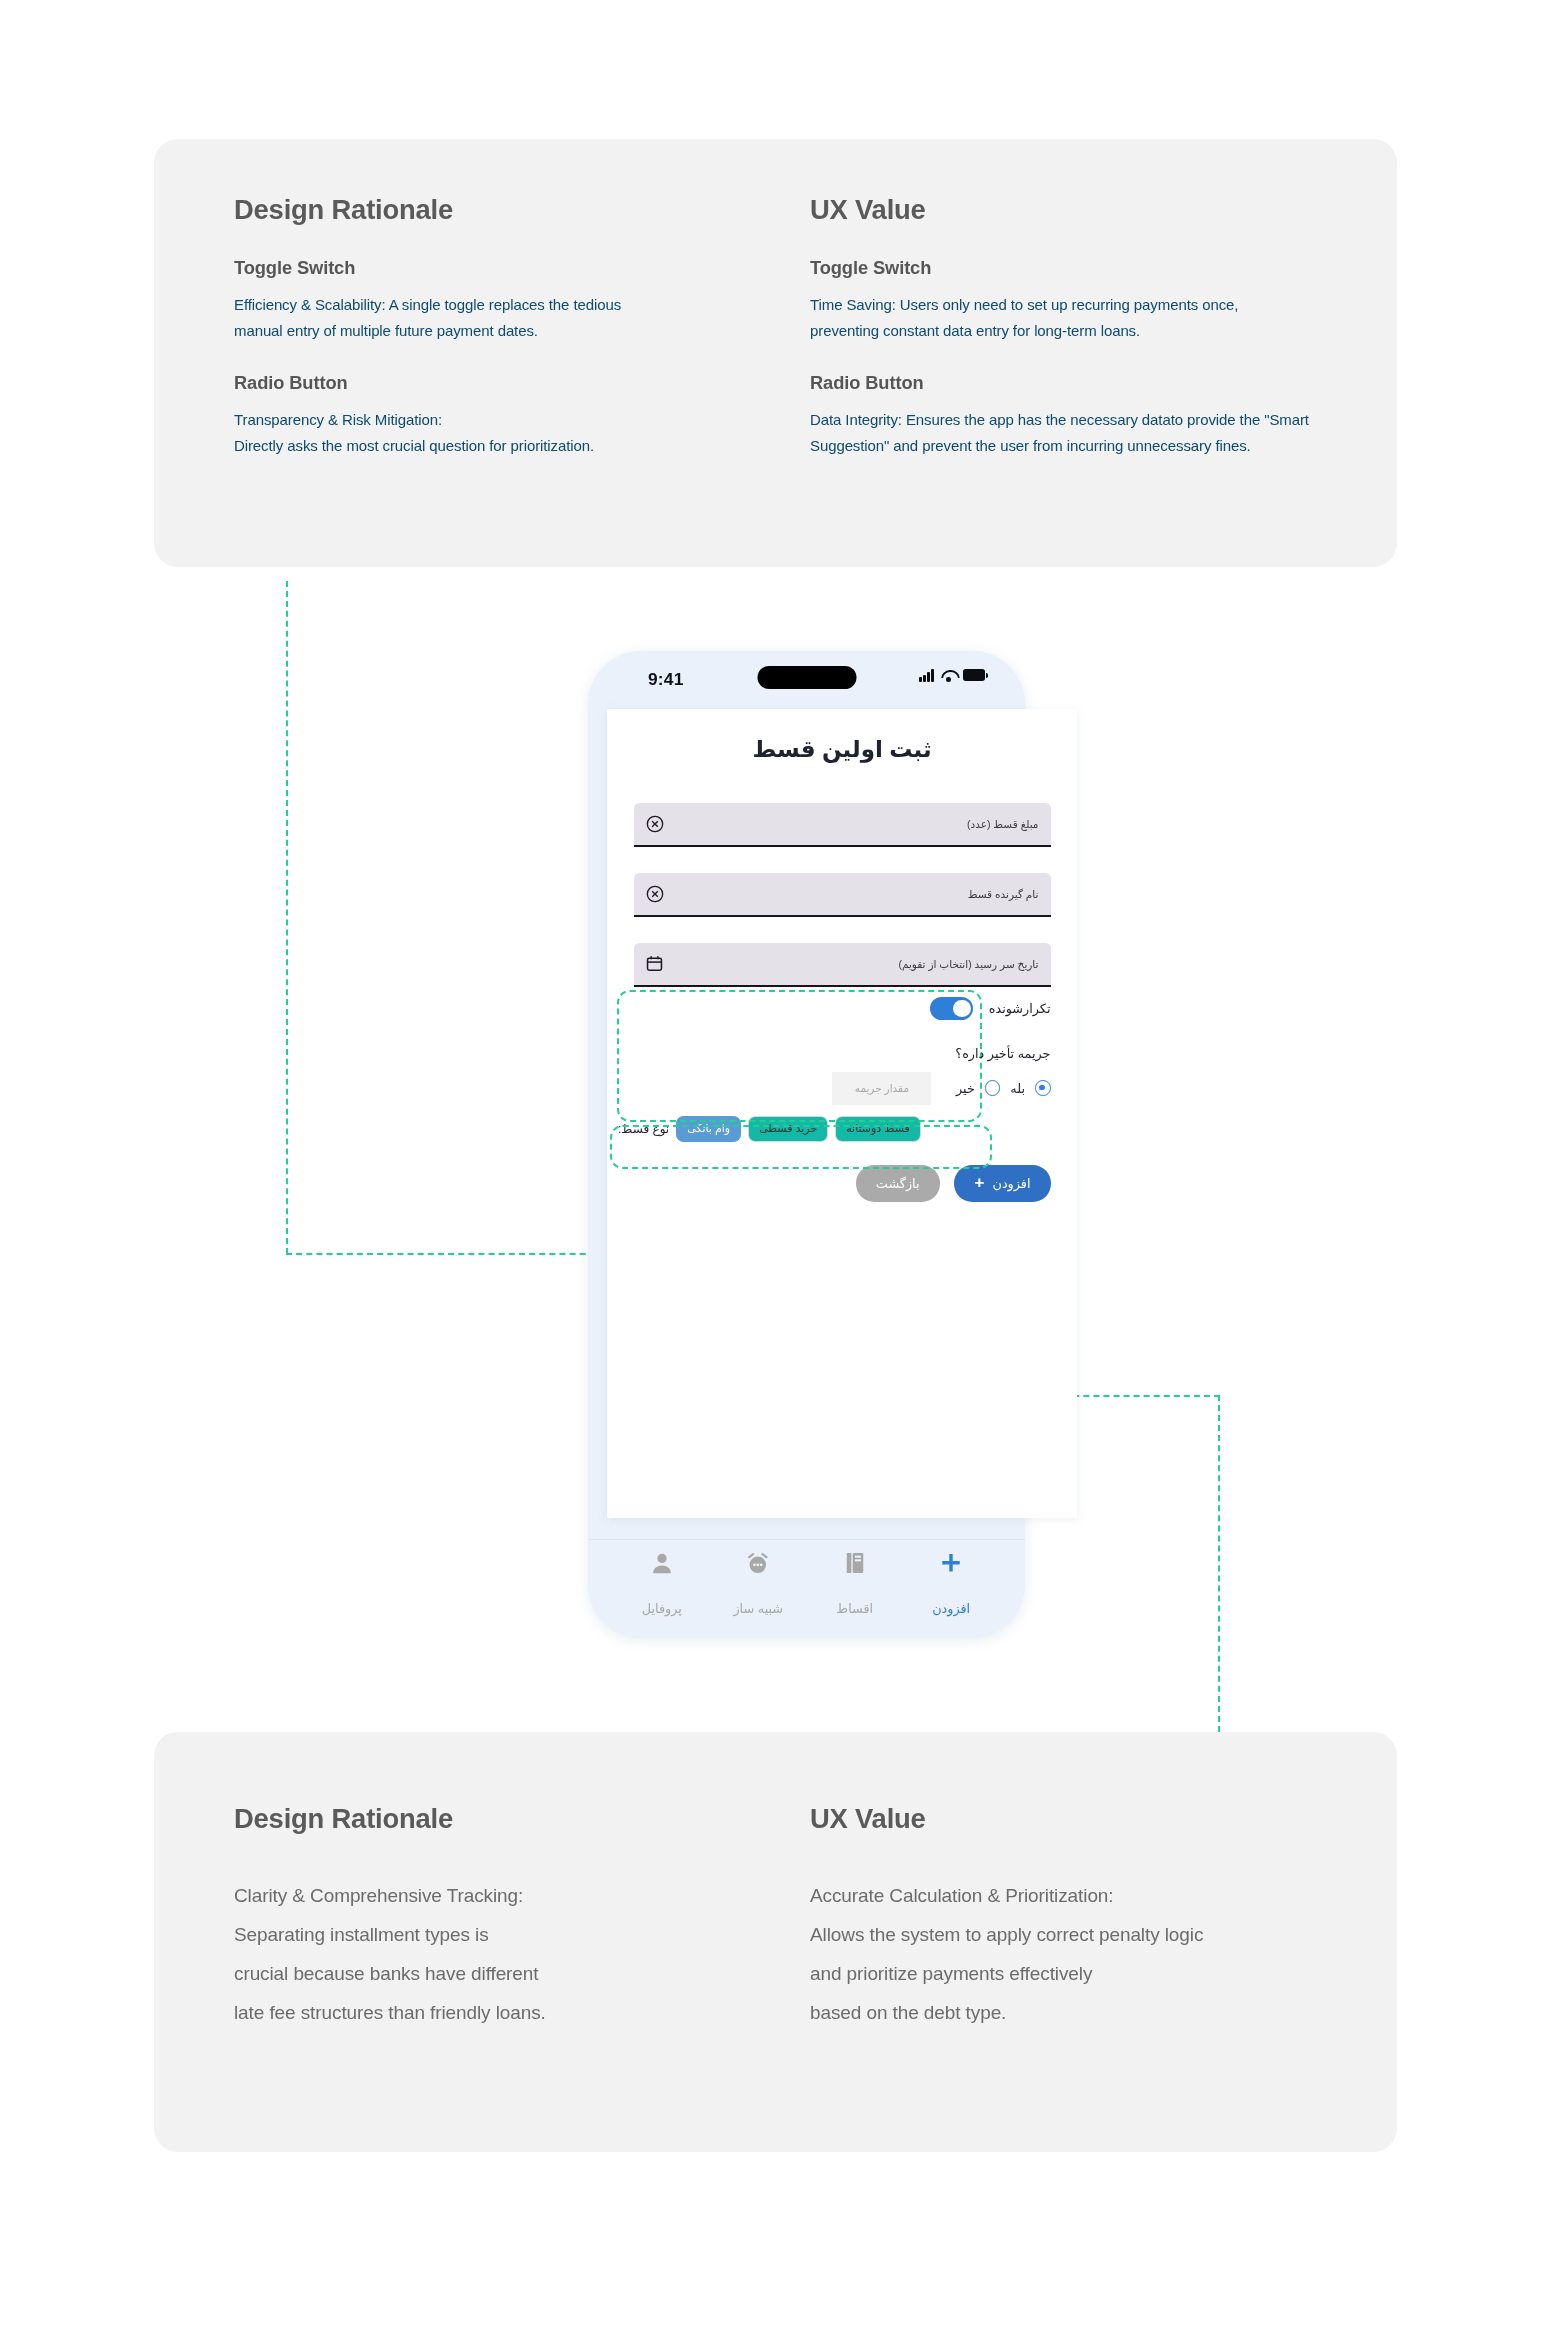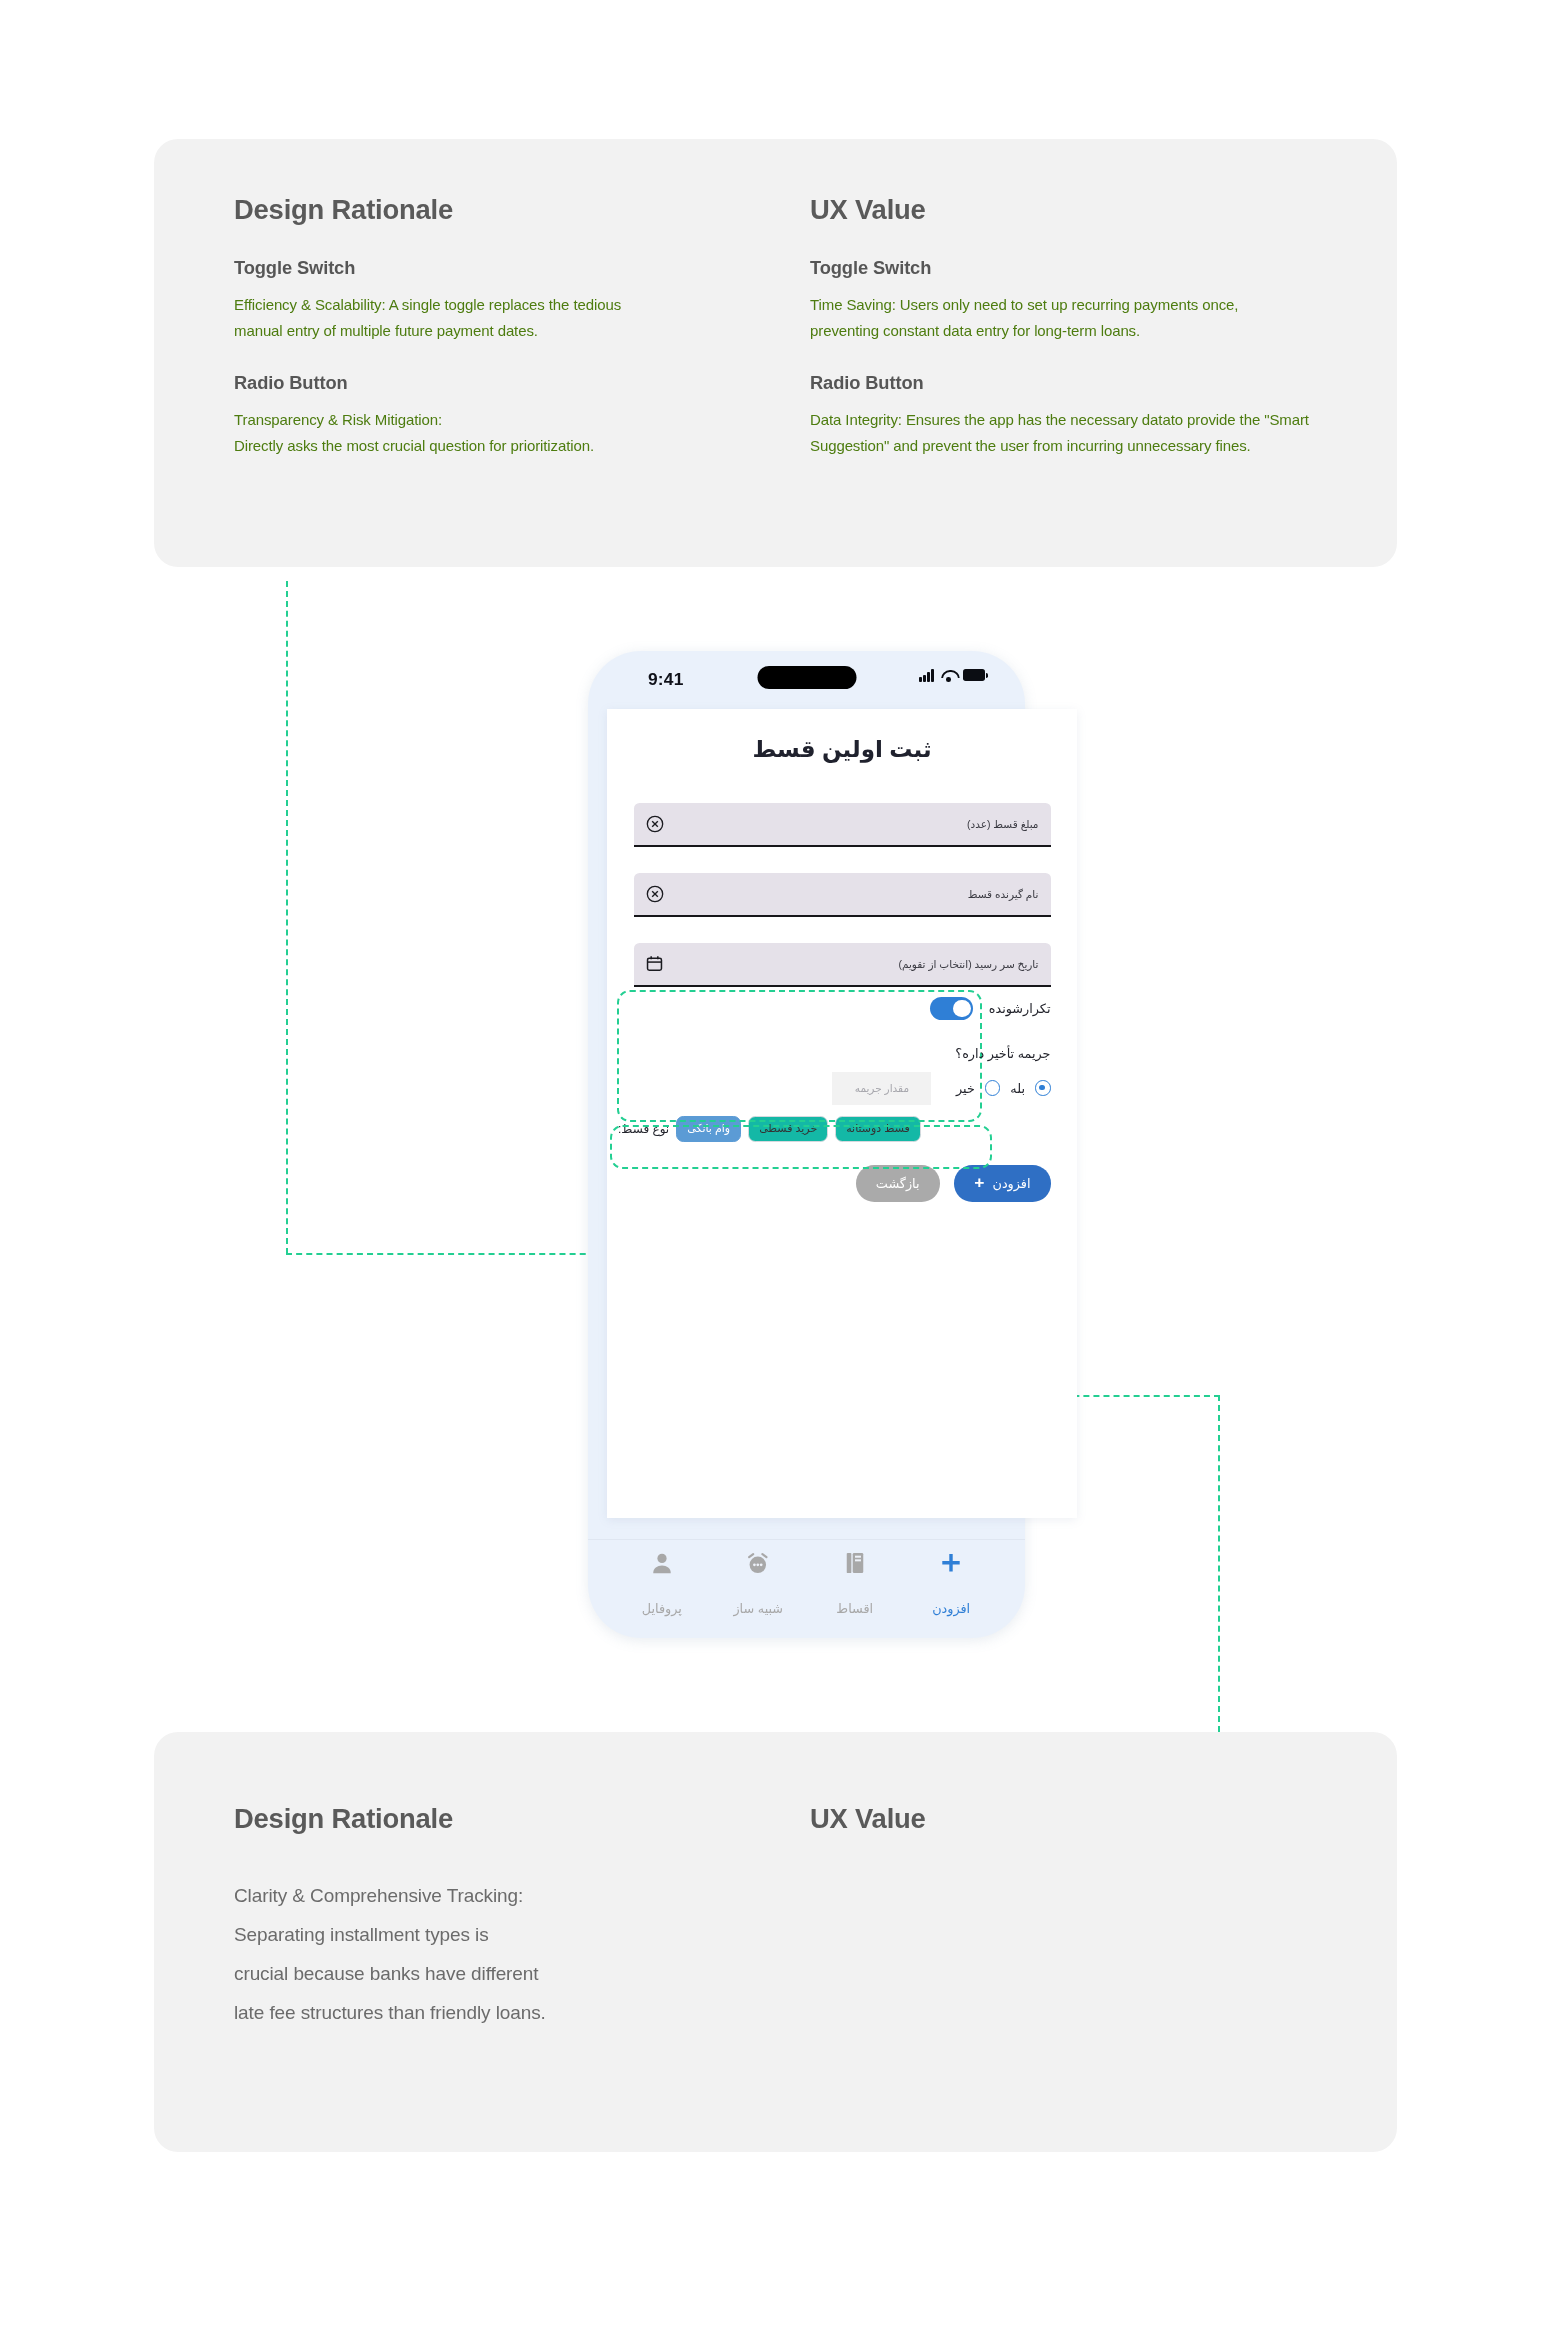--- a/index.html
+++ b/index.html
@@ -33,21 +33,21 @@
   }
   .sub-title {
     font-size: 18.3px;
     font-weight: bold;
     color: #565656;
     letter-spacing: -0.1px;
   }
   .body-text {
     font-size: 15px;
     line-height: 1.72;
-    color: #4d7c0f;
+    color: #0c4a6e;
     letter-spacing: -0.1px;
   }
   .body-text-lg {
     font-size: 19px;
     line-height: 2.05;
     color: #6b6b6b;
     letter-spacing: -0.1px;
   }
   .gap-a { height: 31px; }
   .gap-b { height: 12.8px; }
@@ -442,17 +442,21 @@
       <div class="panel-title">Design Rationale</div>
       <div class="gap-d"></div>
       <div class="body-text-lg" style="white-space:pre-line;">Clarity &amp; Comprehensive Tracking:
 Separating installment types is
 crucial because banks have different
 late fee structures than friendly loans.</div>
     </div>
     <div class="col col-right" style="top:71px;">
       <div class="panel-title">UX Value</div>
       <div class="gap-d"></div>
+      <div class="body-text-lg" style="white-space:pre-line;">Accurate Calculation &amp; Prioritization:
+Allows the system to apply correct penalty logic
+and prioritize payments effectively
+based on the debt type.</div>
     </div>
   </div>
 
 </div>
 
 
 </body></html>

